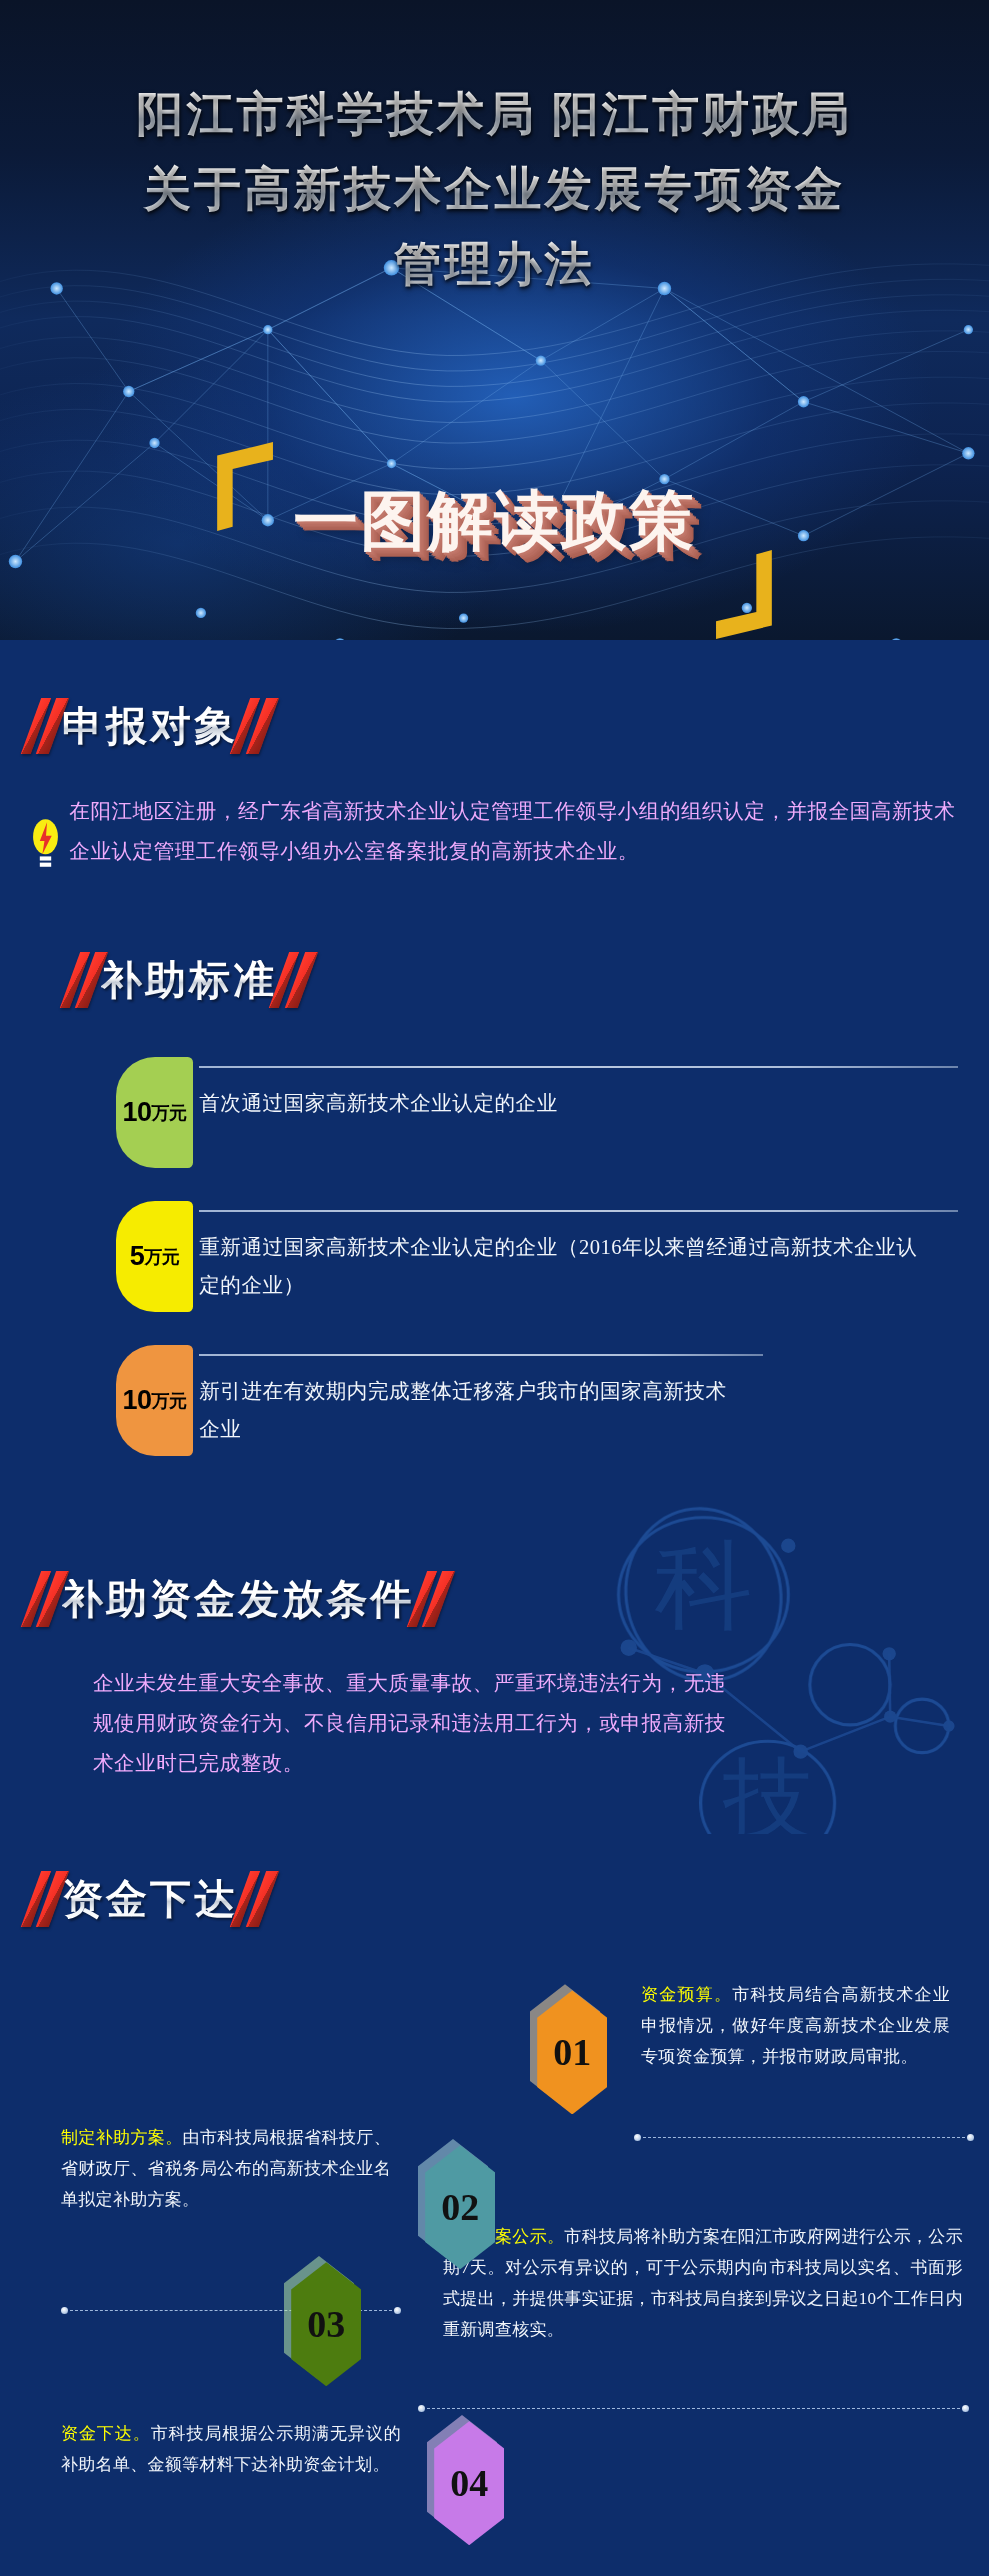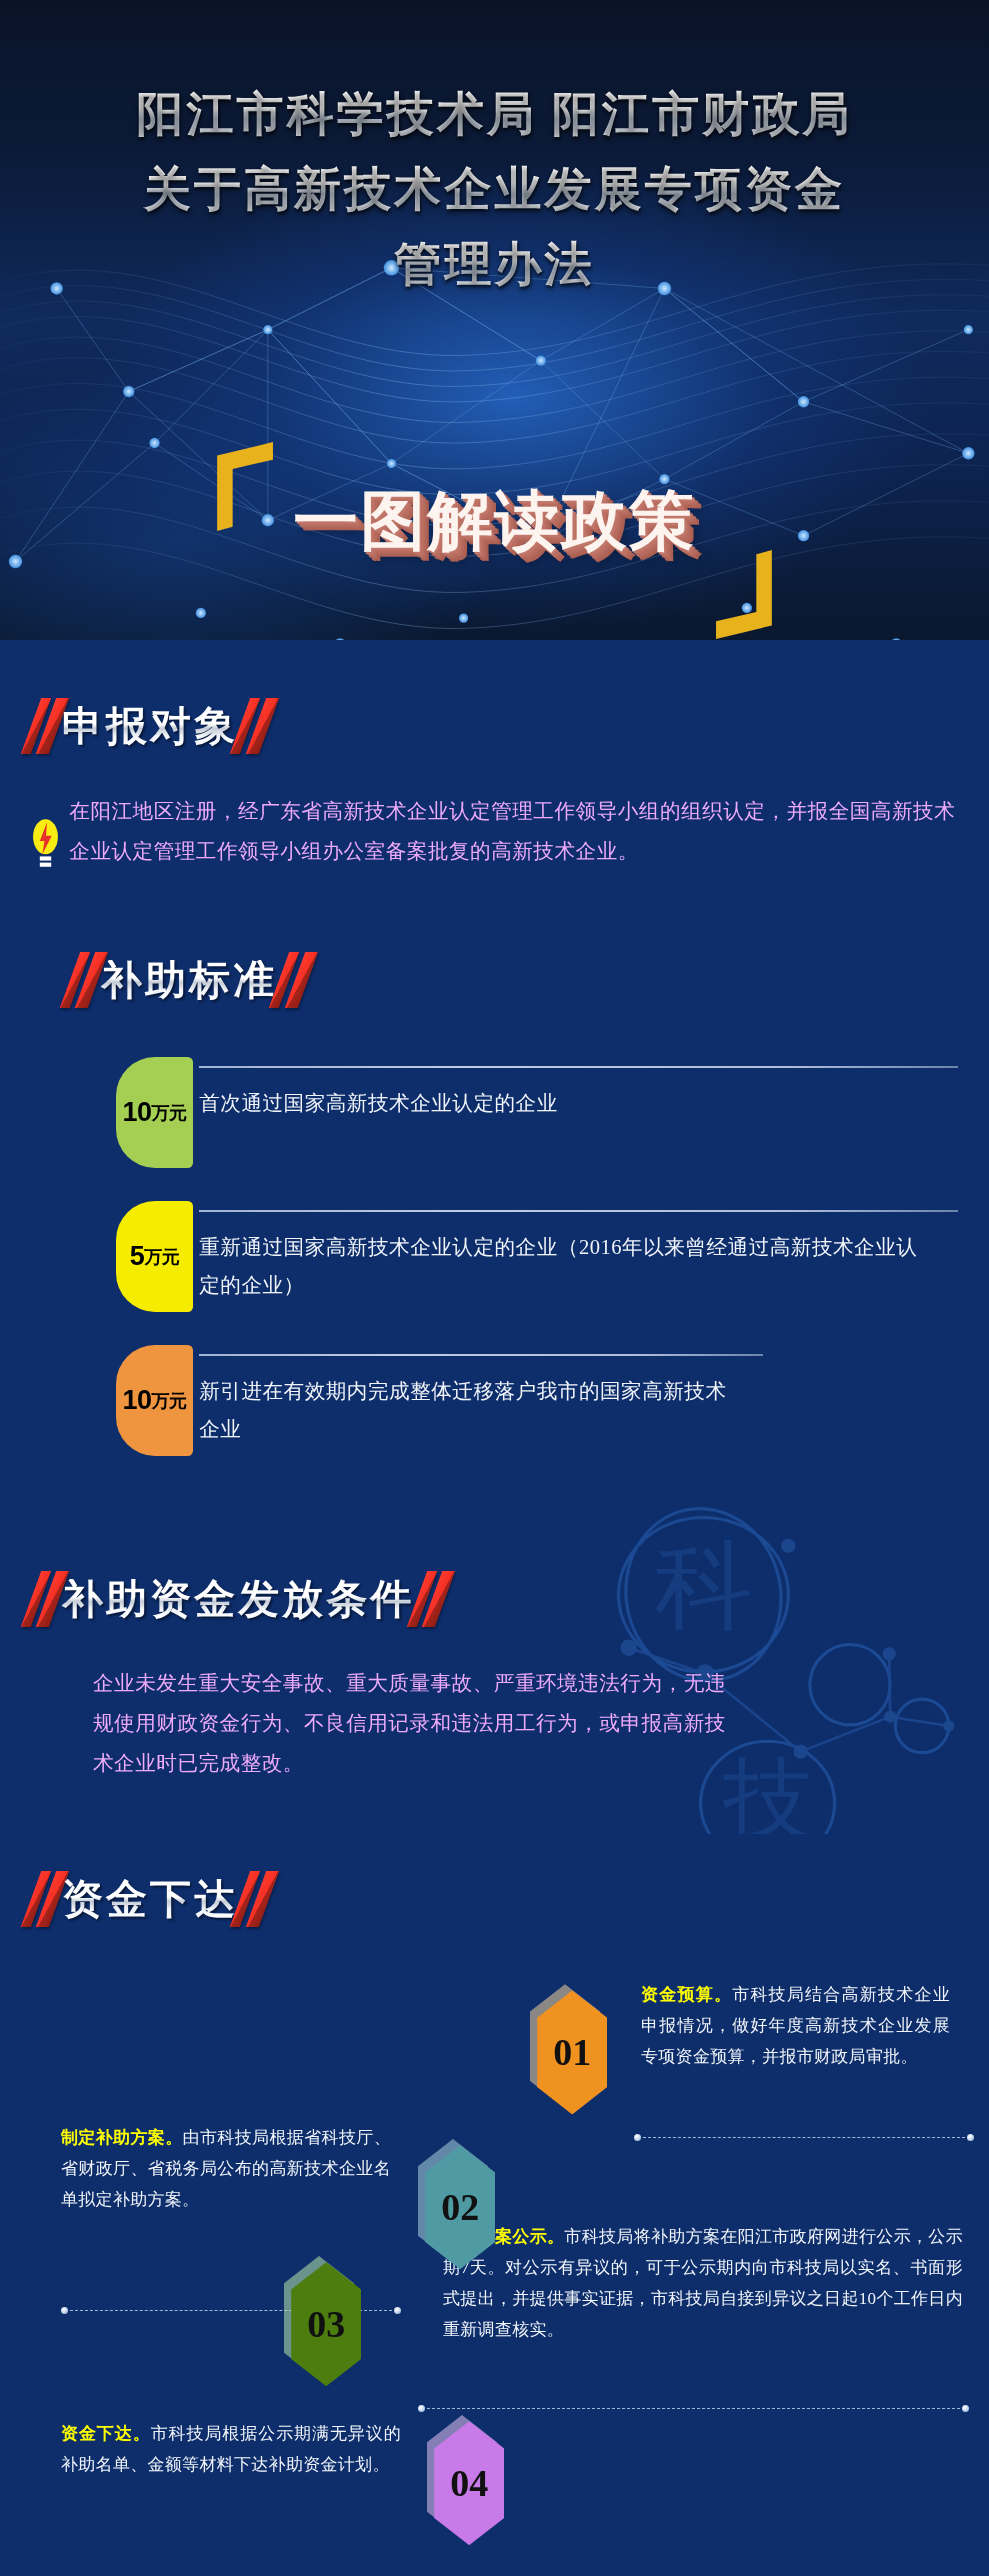--- a/index.html
+++ b/index.html
@@ -187,21 +187,21 @@
   }
   .step-txt{ position:absolute; width:309px; }
   .step-txt p{
     color:#f2f6fb;
     font-family:"Liberation Serif","DejaVu Serif",serif;
     font-size:17px;
     line-height:31px;
     letter-spacing:0.3px;
     text-align:justify;
   }
-  .step-txt .lead{ color:#ffff00; font-weight:bold; }
+  .step-txt .lead{ color:#ffff00; font-weight:normal; }
   .dashline{ position:absolute; height:7.2px; display:flex; align-items:center; }
   .dashline .cap{
     width:7.2px; height:7.2px; border-radius:50%;
     background:radial-gradient(circle at 40% 35%,#ffffff,#b9cde8 60%,#7c99c4 100%);
     flex:0 0 7.2px;
   }
   .dashline .ln{
     flex:1; height:0; border-top:1.5px dashed #9fb8dd; margin:0 1.5px;
   }
 </style>

